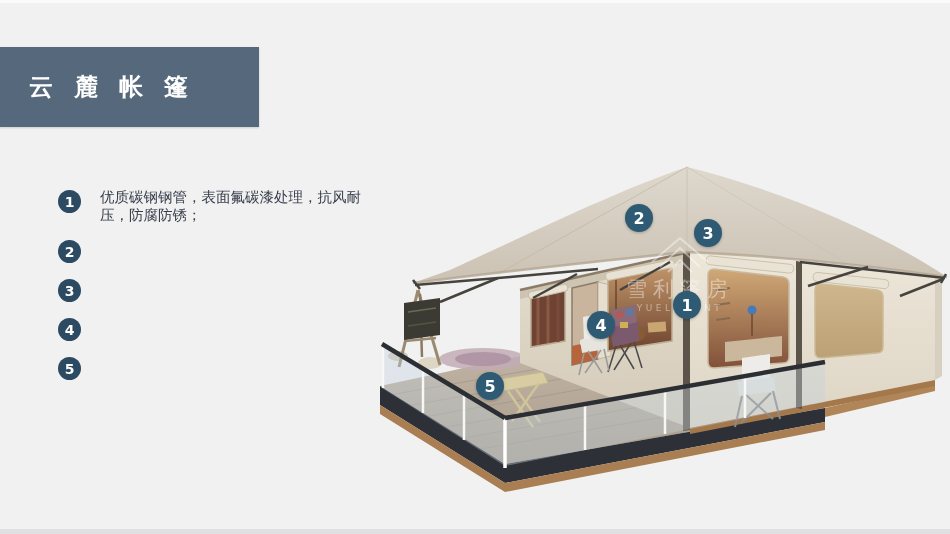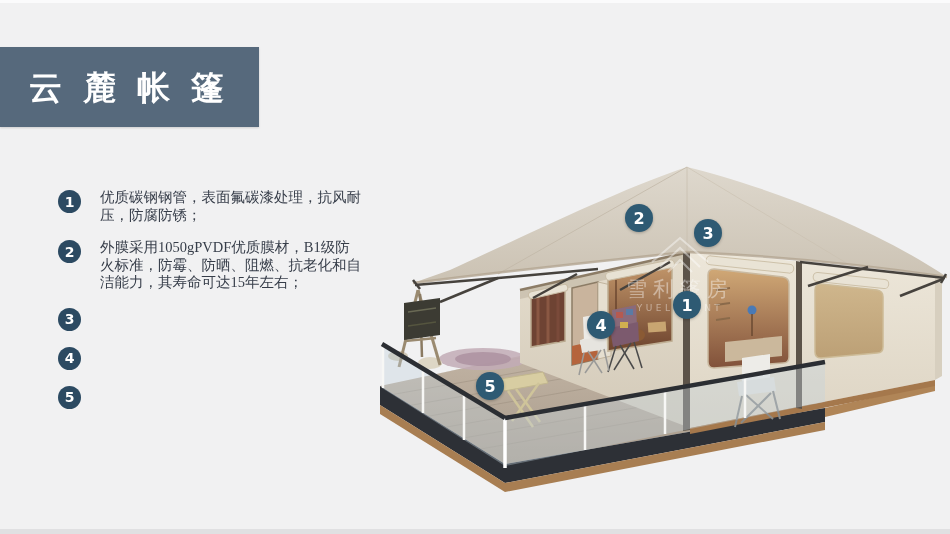--- a/index.html
+++ b/index.html
@@ -10,33 +10,33 @@
   .top-strip    { position:absolute; left:0; top:0; width:100%; height:3px; background:#fbfbfc; }
   .bottom-strip { position:absolute; left:0; bottom:0; width:100%; height:5px; background:#e0e0e2; }
 
   
   .title-band {
     position:absolute; left:0; top:47px; width:259px; height:80px;
     background:#56697c; display:flex; align-items:center; padding-left:29px;
     box-shadow:0 1px 2px rgba(0,0,0,.15);
   }
   .title-band .title-text {
-    color:#ffffff; font-size:33px; font-weight:bold; letter-spacing:21px;
+    color:#ffffff; font-size:24px; font-weight:bold; letter-spacing:21px;
     white-space:nowrap; line-height:1;
   }
 
   
   .features { position:absolute; left:58px; top:189px; width:318px; }
   .feature  { display:flex; align-items:flex-start; margin-bottom:15px; }
   .bullet {
     flex:0 0 23px; width:23px; height:23px; border-radius:50%;
     background:#2c4a62; color:#fff; font-size:14px; font-weight:bold;
     display:flex; align-items:center; justify-content:center; margin-right:19px; margin-top:1px;
   }
-  .feature p { font-size:14.5px; line-height:17.5px; color:#363d49; width:262px;font-family:Liberation Serif, serif; }
+  .feature p { font-size:14.5px; line-height:17.5px; color:#363d49; width:262px; }
 
   
   .tent { position:absolute; left:380px; top:150px; width:570px; height:384px; }
   .tent svg { display:block; width:570px; height:384px; }
 
   
   .badge {
     position:absolute; width:28px; height:28px; border-radius:50%;
     background:#2e5a73; color:#fff; font-size:16px; font-weight:bold;
     display:flex; align-items:center; justify-content:center;
@@ -58,21 +58,20 @@
     <span class="title-text">云麓帐篷</span>
   </div>
 
   <div class="features">
     <div class="feature">
       <div class="bullet">1</div>
       <p>优质碳钢钢管，表面氟碳漆处理，抗风耐压，防腐防锈；</p>
     </div>
     <div class="feature">
       <div class="bullet">2</div>
-      <p>外膜采用1050gPVDF优质膜材，B1级防火标准，防霉、防晒、阻燃、抗老化和自洁能力，其寿命可达15年左右；</p>
     </div>
     <div class="feature">
       <div class="bullet">3</div>
     </div>
     <div class="feature">
       <div class="bullet">4</div>
     </div>
     <div class="feature">
       <div class="bullet">5</div>
     </div>

